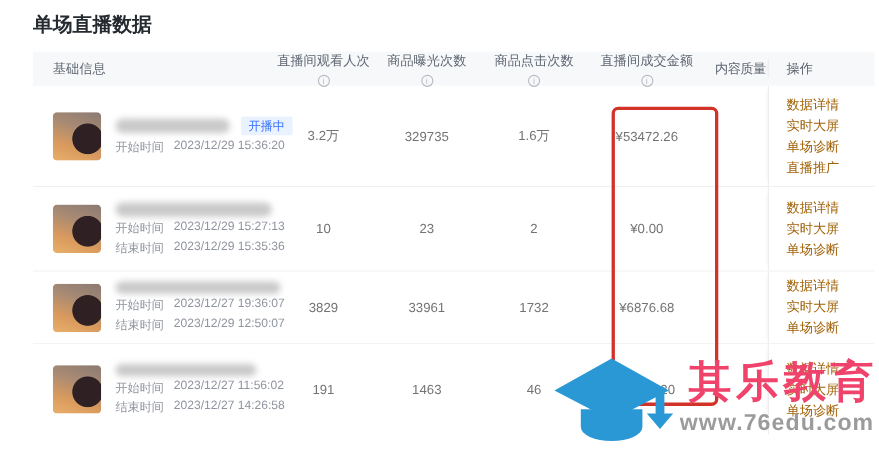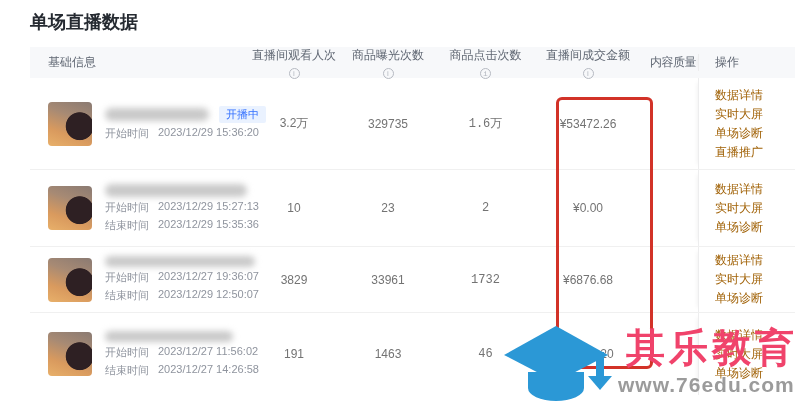--- a/index.html
+++ b/index.html
@@ -8,21 +8,21 @@
   .stage { position:relative; width:799px; height:409px; background:#fff; overflow:hidden; }
 
   .page-title { position:absolute; left:30px; top:10px; font-size:18px; font-weight:bold; color:#252a31; }
 
   .table { position:absolute; left:30px; top:47px; width:765px; }
   .thead { display:flex; background:#f7f8fa; height:31px; align-items:center; font-size:12px; color:#5f6672; }
   .trow { display:flex; border-bottom:1px solid #f0f0f0; background:#fff; }
   .r1 { height:92px; } .r2 { height:77px; } .r3 { height:66px; } .r4 { height:82px; border-bottom:none; }
 
   .c1 { width:225px; padding-left:18px; }
-  .c2 { width:78px; }  .c3 { width:110px; } .c4 { width:85px;font-family:Liberation Mono, monospace; }
+  .c2 { width:78px; }  .c3 { width:110px; } .c4 { width:85px; }
   .c5 { width:120px; } .c6 { width:50px; }  .c7 { width:97px; }
   .c2,.c3,.c4,.c5 { text-align:center;flex-direction:column; }
   .c6 { text-align:center; font-size:11px; white-space:nowrap; }
   .thead .c6 { font-size:12px; letter-spacing:-0.5px; }
   .c7 { padding-left:16px; }
   .thead .c7, .trow .c7 { border-left:1px solid #ededee; box-shadow:-5px 0 5px -5px rgba(0,0,0,0.08); }
 
   .hcell { display:flex; align-items:center; justify-content:center; gap:4px; white-space:nowrap; }
   .hcell.left { justify-content:flex-start; }
   .info-icon { display:inline-block; width:11px; height:11px; border:1px solid #b6bac2; border-radius:50%;

